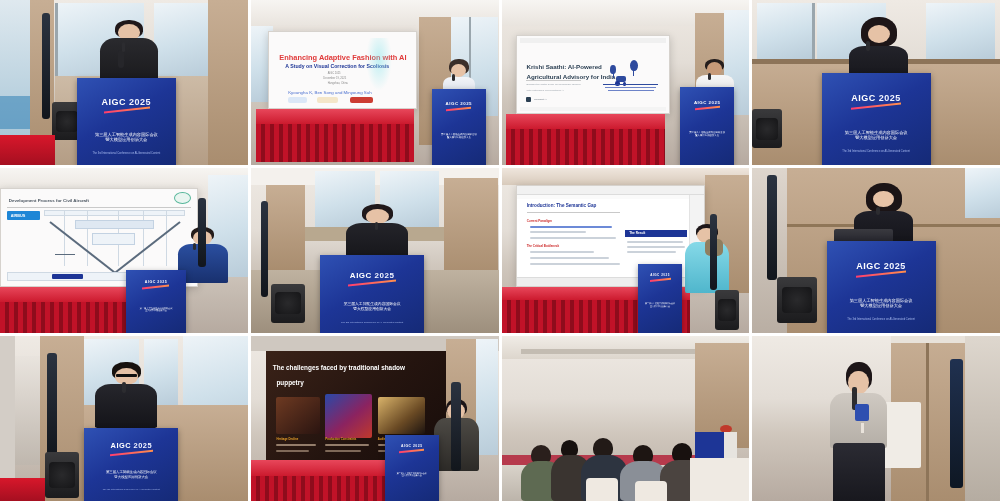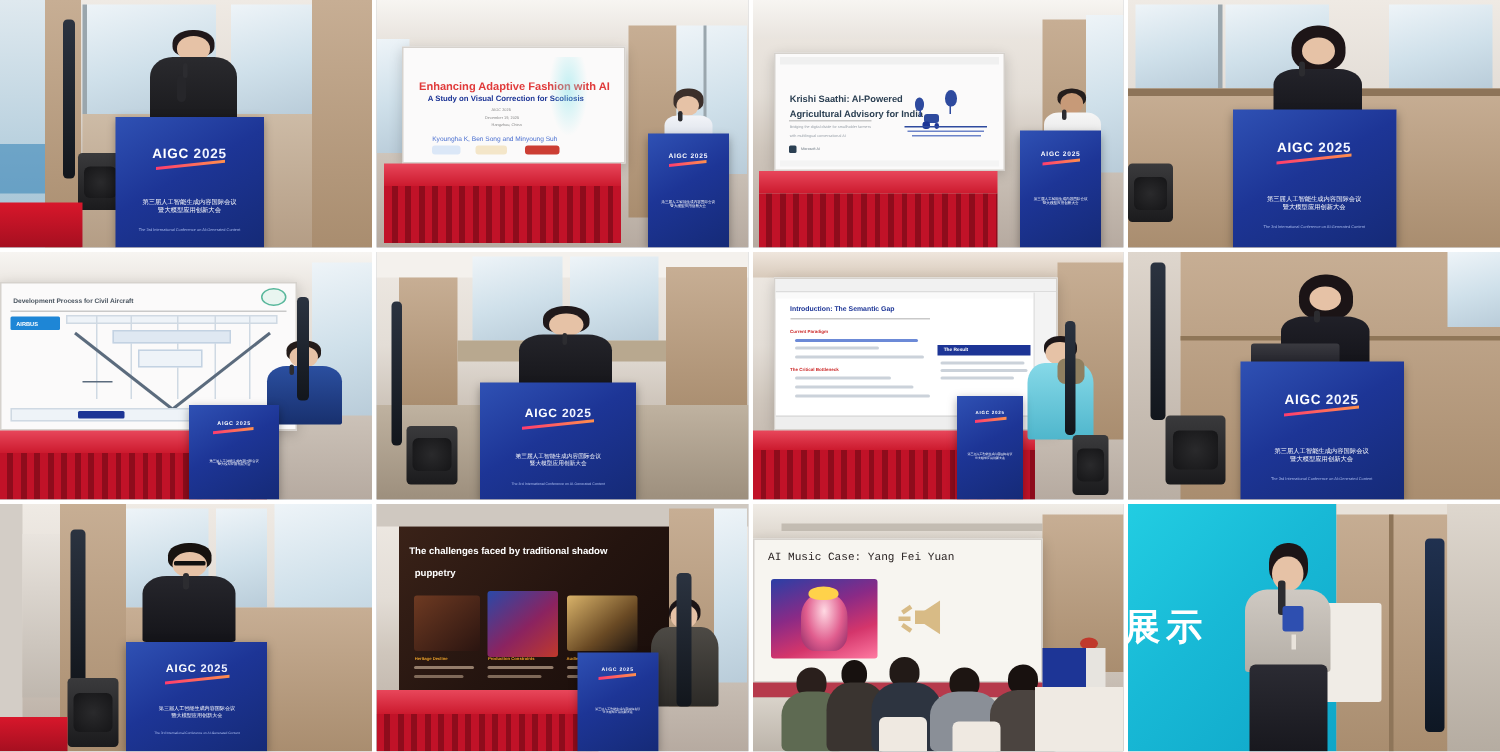--- a/index.html
+++ b/index.html
@@ -492,35 +492,20 @@
     </div>
     <div class="ph pa-tower" style="left:81%;top:28%;width:4%;height:54%;"></div>
   </div>
 
   <div class="cell">
     <div class="ph room-wall"></div>
     <div class="ph" style="left:0;top:0;width:100%;height:14%;background:linear-gradient(180deg,#f0ece6,#ddd6cd);"></div>
     <div class="ph" style="left:8%;top:8%;width:70%;height:3%;background:#c3bcb2;"></div>
     <div class="ph wood-panel" style="left:78%;top:4%;width:22%;height:64%;"></div>
 
-    <div class="ph screen" style="left:0;top:14%;width:78%;height:58%;background:#f7f5f0;">
-      <div class="slide-title" style="left:5%;top:8%;font-size:7.4px;color:#241d1d;font-family:'Liberation Mono',monospace;font-weight:400;">AI Music Case: Yang Fei Yuan</div>
-      <div class="thumb" style="left:6%;top:28%;width:37%;height:56%;background:linear-gradient(160deg,#2a3fa6 0%,#8a2a86 40%,#d4356b 70%,#ff7aa2 100%);">
-        <div class="ph" style="left:28%;top:18%;width:44%;height:72%;background:radial-gradient(ellipse at 50% 30%,#ffd9e3,#e05d8e 55%,#8c2a66);border-radius:40% 40% 30% 30%;"></div>
-        <div class="ph" style="left:36%;top:8%;width:28%;height:18%;background:#ffd24a;border-radius:50% 50% 40% 40%;"></div>
-      </div>
-
-      <div class="spk-icon" style="left:50%;top:42%;width:22%;height:26%;">
-        <div class="ph" style="left:28%;top:30%;width:16%;height:40%;background:#d8bb86;"></div>
-        <div class="ph" style="left:42%;top:4%;width:26%;height:92%;background:#d8bb86;clip-path:polygon(0 32%,100% 0,100% 100%,0 68%);"></div>
-        <div class="ph" style="left:6%;top:22%;width:16%;height:3px;background:#d8bb86;transform:rotate(-34deg);"></div>
-        <div class="ph" style="left:2%;top:48%;width:18%;height:3px;background:#d8bb86;"></div>
-        <div class="ph" style="left:6%;top:72%;width:16%;height:3px;background:#d8bb86;transform:rotate(34deg);"></div>
-      </div>
-    </div>
 
     <div class="ph" style="left:0;top:72%;width:78%;height:6%;background:#b63a4c;"></div>
     <div class="ph" style="left:0;top:78%;width:100%;height:22%;background:linear-gradient(180deg,#d9d3ca,#bcb4aa);"></div>
 
     <div class="ph aud-head" style="left:12%;top:66%;width:8%;height:12%;background:#2a1f1c;"></div>
     <div class="ph aud-body" style="left:8%;top:76%;width:17%;height:24%;background:#5e6a52;"></div>
     <div class="ph aud-head" style="left:24%;top:63%;width:7%;height:11%;background:#17110f;"></div>
     <div class="ph aud-body" style="left:20%;top:72%;width:16%;height:28%;background:#3a3430;"></div>
     <div class="ph aud-head" style="left:37%;top:62%;width:8%;height:12%;background:#221a17;"></div>
     <div class="ph aud-body" style="left:32%;top:72%;width:19%;height:28%;background:#2d3440;"></div>
@@ -532,23 +517,20 @@
     <div class="ph" style="left:54%;top:88%;width:13%;height:12%;background:#efe9e1;border-radius:4px 4px 0 0;"></div>
 
     <div class="ph" style="left:88%;top:54%;width:5%;height:5%;background:#c0392b;border-radius:50%;"></div>
     <div class="ph" style="left:86%;top:58%;width:9%;height:22%;background:#e7e4df;"></div>
     <div class="ph" style="left:78%;top:58%;width:12%;height:16%;background:#1d3596;"></div>
     <div class="ph" style="left:76%;top:74%;width:24%;height:26%;background:#efeae3;"></div>
   </div>
 
   <div class="cell">
     <div class="ph room-wall"></div>
-    <div class="ph cyan-screen" style="left:0;top:0;width:56%;height:100%;">
-      <div class="cn-big" style="left:-2%;top:40%;font-size:24px;">展示</div>
-    </div>
     <div class="ph wood-panel" style="left:56%;top:0;width:30%;height:100%;"></div>
     <div class="ph" style="left:56%;top:0;width:30%;height:4%;background:#e8e2da;"></div>
     <div class="ph" style="left:70%;top:4%;width:1.5%;height:96%;background:#8e7559;"></div>
     <div class="ph" style="left:86%;top:0;width:14%;height:100%;background:linear-gradient(180deg,#ded7ce,#b5aca1);"></div>
     <div class="ph pa-tower" style="left:80%;top:14%;width:5%;height:78%;background:linear-gradient(180deg,#203150,#0e1723);"></div>
     <div class="ph" style="left:50%;top:40%;width:18%;height:40%;background:#f0ece6;border-radius:2px;"></div>
 
     <div class="ph person" style="left:30%;top:16%;width:26%;height:84%;">
       <div class="hair" style="left:30%;top:0;width:40%;height:20%;background:#1d1517;"></div>
       <div class="head" style="left:34%;top:6%;width:32%;height:17%;"></div>

